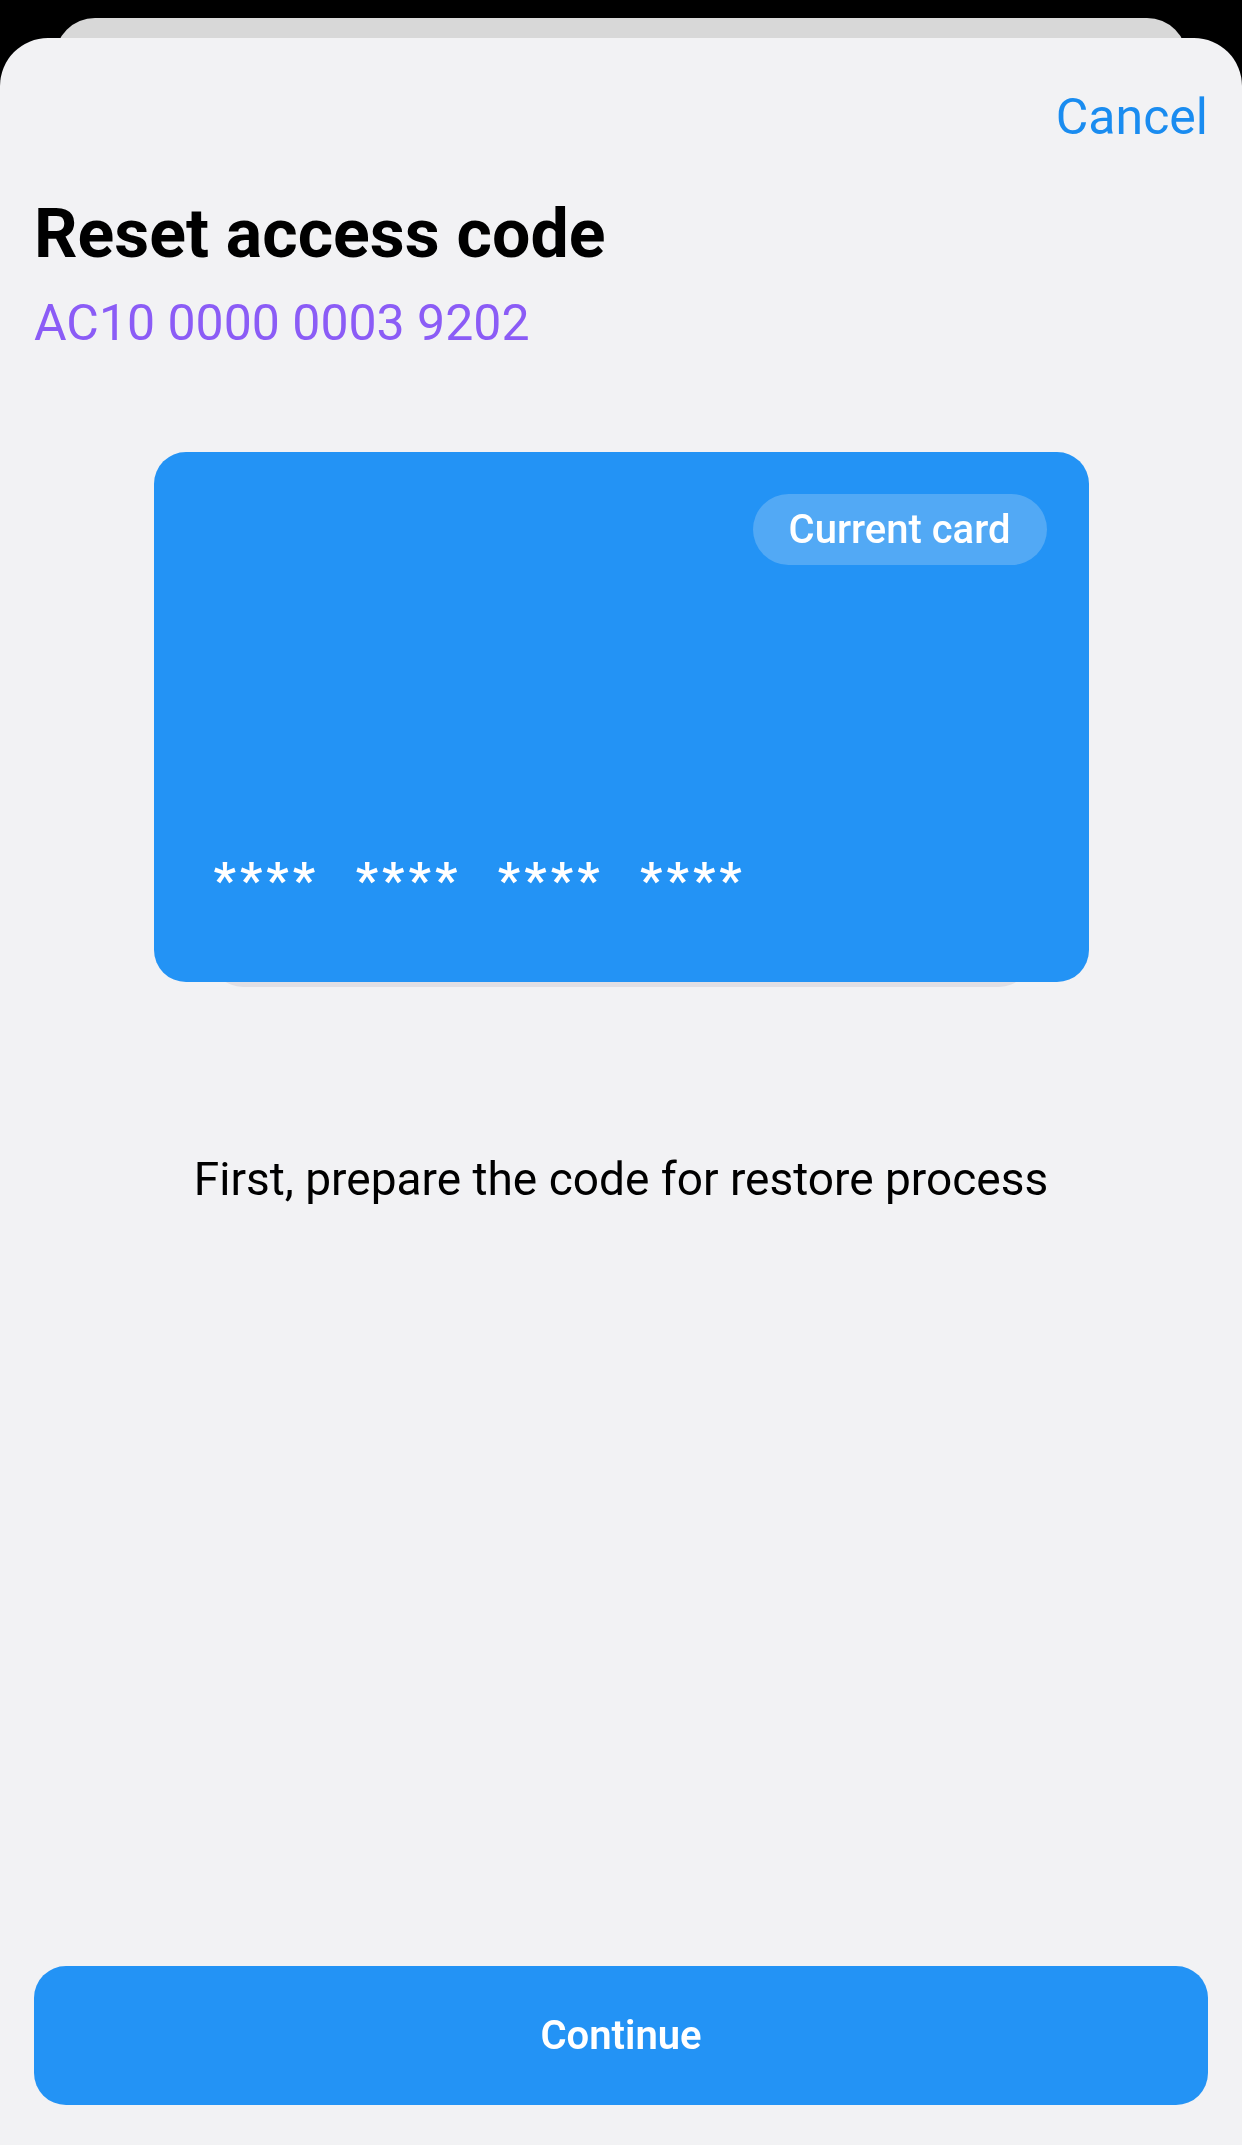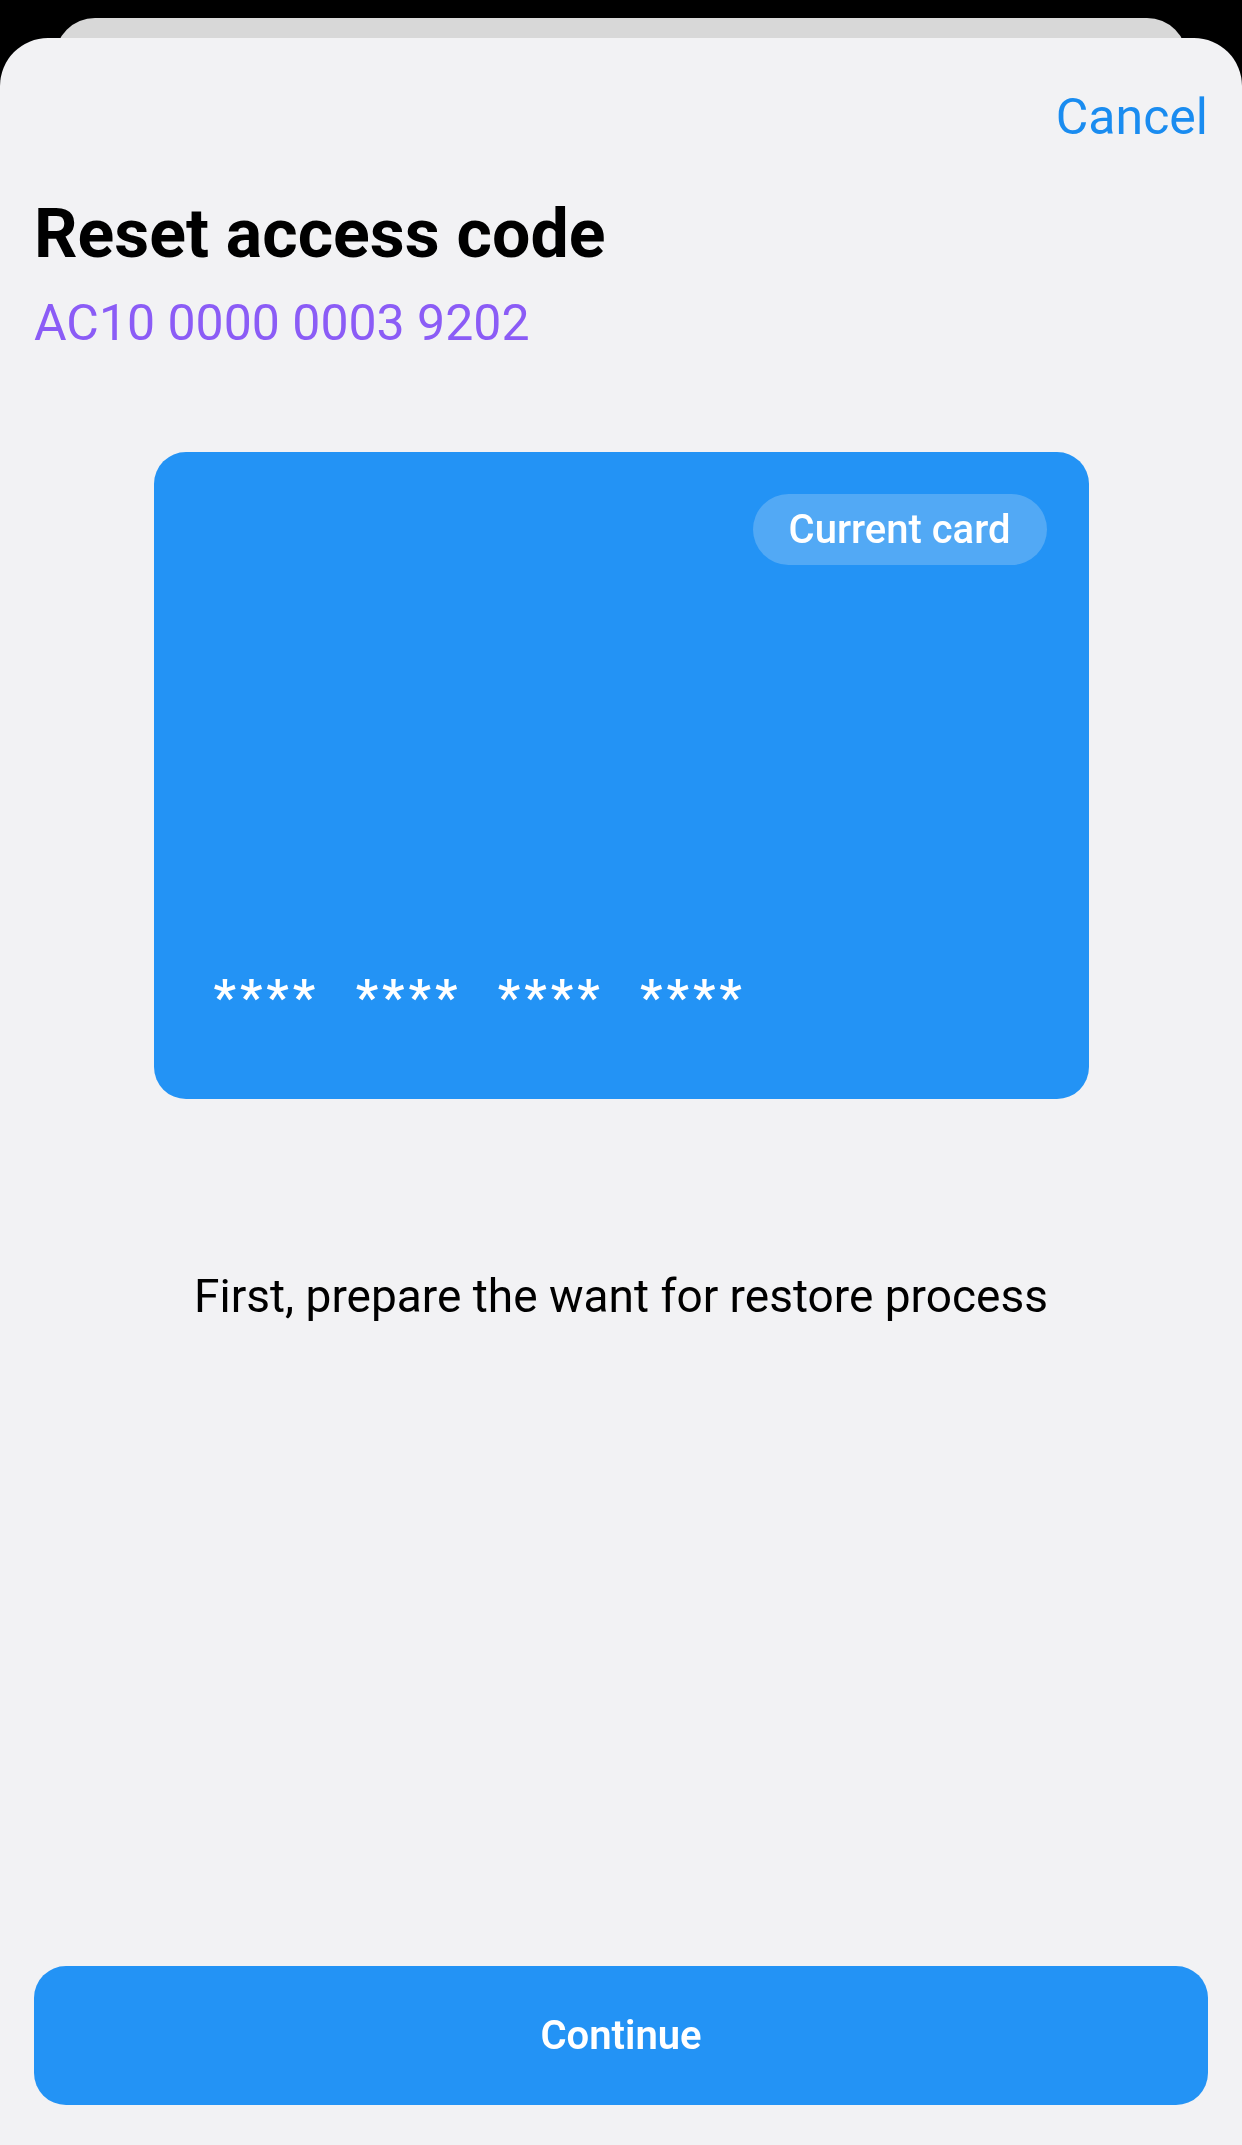--- a/index.html
+++ b/index.html
@@ -82,21 +82,21 @@
       width: 820px;
       height: 505px;
       background: #e1dfe4;
       border-radius: 32px;
       z-index: 1;
     }
     
     .card {
       position: relative;
       width: 935px;
-      height: 647px;
+      height: 530px;
       background: #2393f5;
       border-radius: 32px;
       z-index: 2;
       padding: 40px;
     }
     
     .card-badge {
       position: absolute;
       top: 42px;
       right: 42px;
@@ -169,18 +169,18 @@
 
   <div class="card-container">
     <div class="card-shadow"></div>
     <div class="card">
       <div class="card-badge">Current card</div>
       <div class="card-number">**** **** **** ****</div>
     </div>
   </div>
 
   <div class="instruction-section">
-    <p class="instruction-subtitle">First, prepare the want for restore process</p>
+    <p class="instruction-subtitle">First, prepare the code for restore process</p>
   </div>
 
   <button class="continue-button">Continue</button>
 
 </div>
 
 </body></html>

